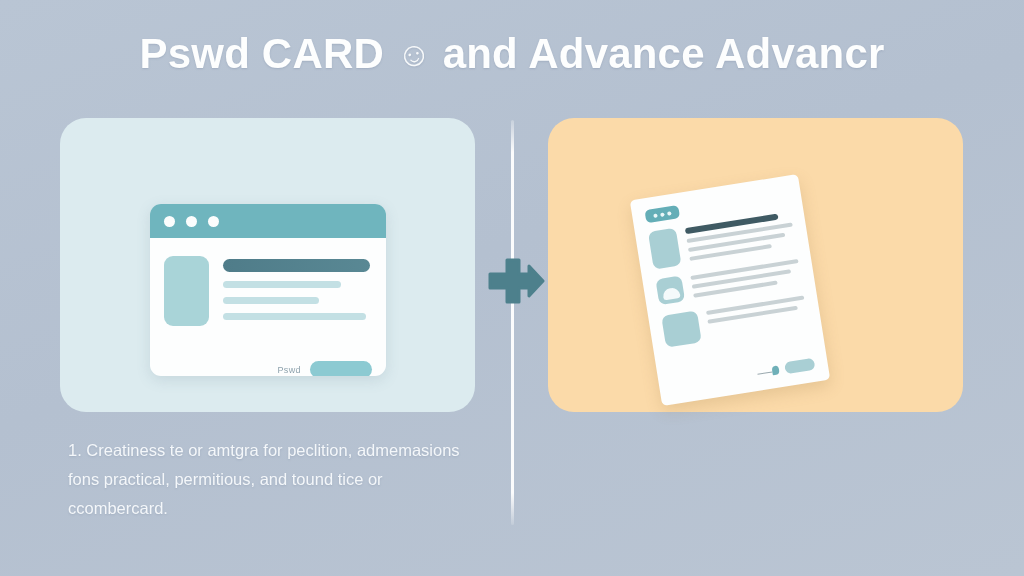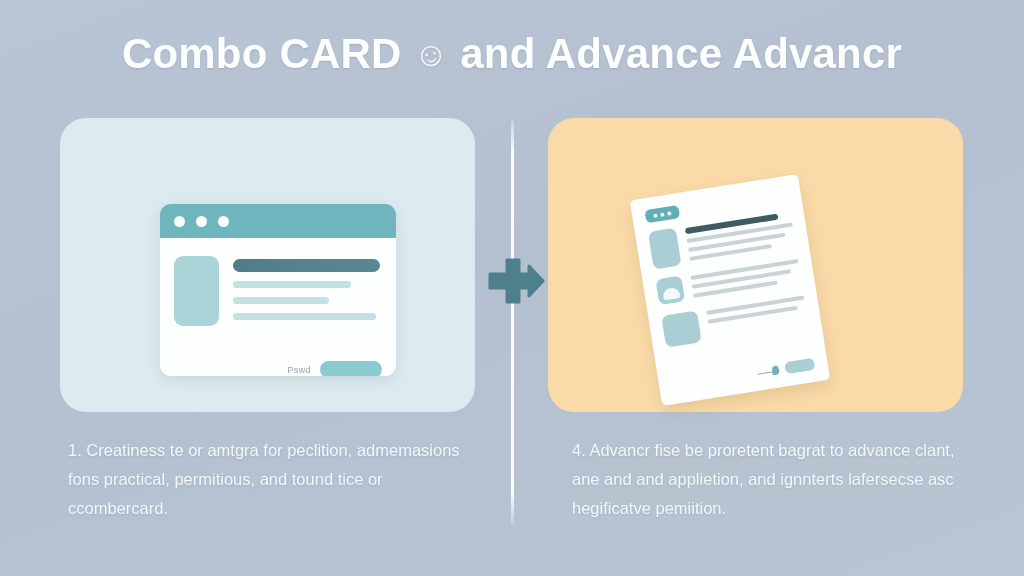--- a/index.html
+++ b/index.html
@@ -78,21 +78,21 @@
     position: absolute;
     left: 480px;
     top: 248px;
     width: 66px;
     height: 66px;
   }
 
   
   .browser {
     position: absolute;
-    left: 160px;
+    left: 150px;
     top: 204px;
     width: 236px;
     height: 172px;
     background: #fdfefe;
     border-radius: 11px;
     box-shadow: 0 4px 14px rgba(90,120,135,0.17);
     overflow: hidden;
   }
   .browser-bar {
     height: 34px;
@@ -269,21 +269,21 @@
   }
   .caption-left { left: 68px; width: 408px; }
   .caption-right { left: 572px; width: 400px; }
 </style>
 </head>
 <body>
 
 <div class="stage">
 
   <div class="title">
-    <span>Combo CARD</span>
+    <span>Pswd CARD</span>
     <span class="glyph">☺</span>
     <span>and Advance Advancr</span>
   </div>
 
   <div class="panel panel-left"></div>
 
   <div class="panel panel-right"></div>
 
   <div class="divider"></div>
 
@@ -346,15 +346,14 @@
         </div>
       </div>
       <div class="doc-sign">
         <span class="sign-mark"></span>
         <span class="sign-btn"></span>
       </div>
     </div>
   </div>
 
   <div class="caption caption-left">1. Creatiness te or amtgra for peclition, admemasions fons practical, permitious, and tound tice or ccombercard.</div>
-  <div class="caption caption-right">4. Advancr fise be proretent bagrat to advance clant, ane and and applietion, and ignnterts lafersecse asc hegificatve pemiition.</div>
 
 </div>
 
 </body></html>

